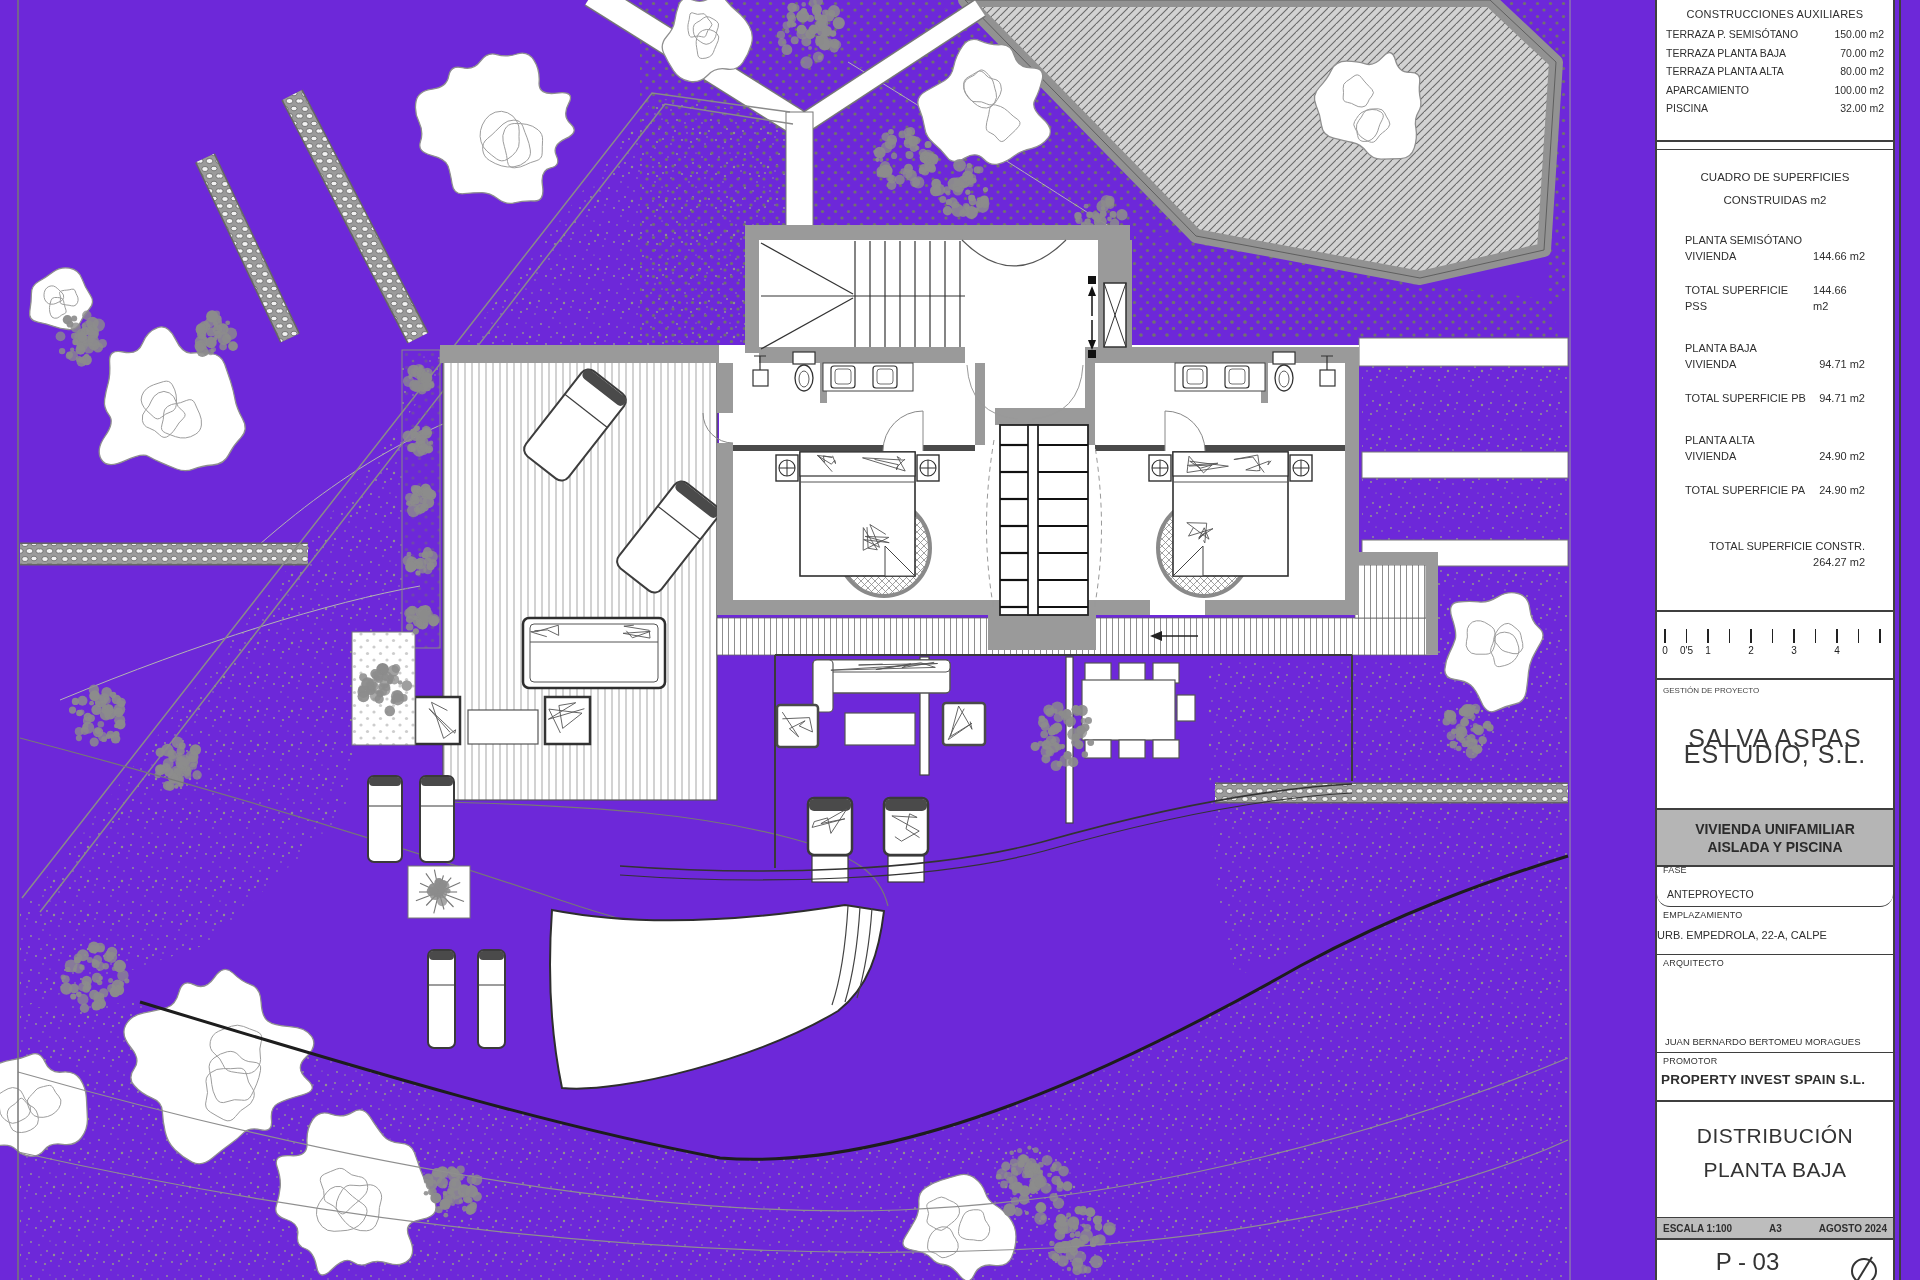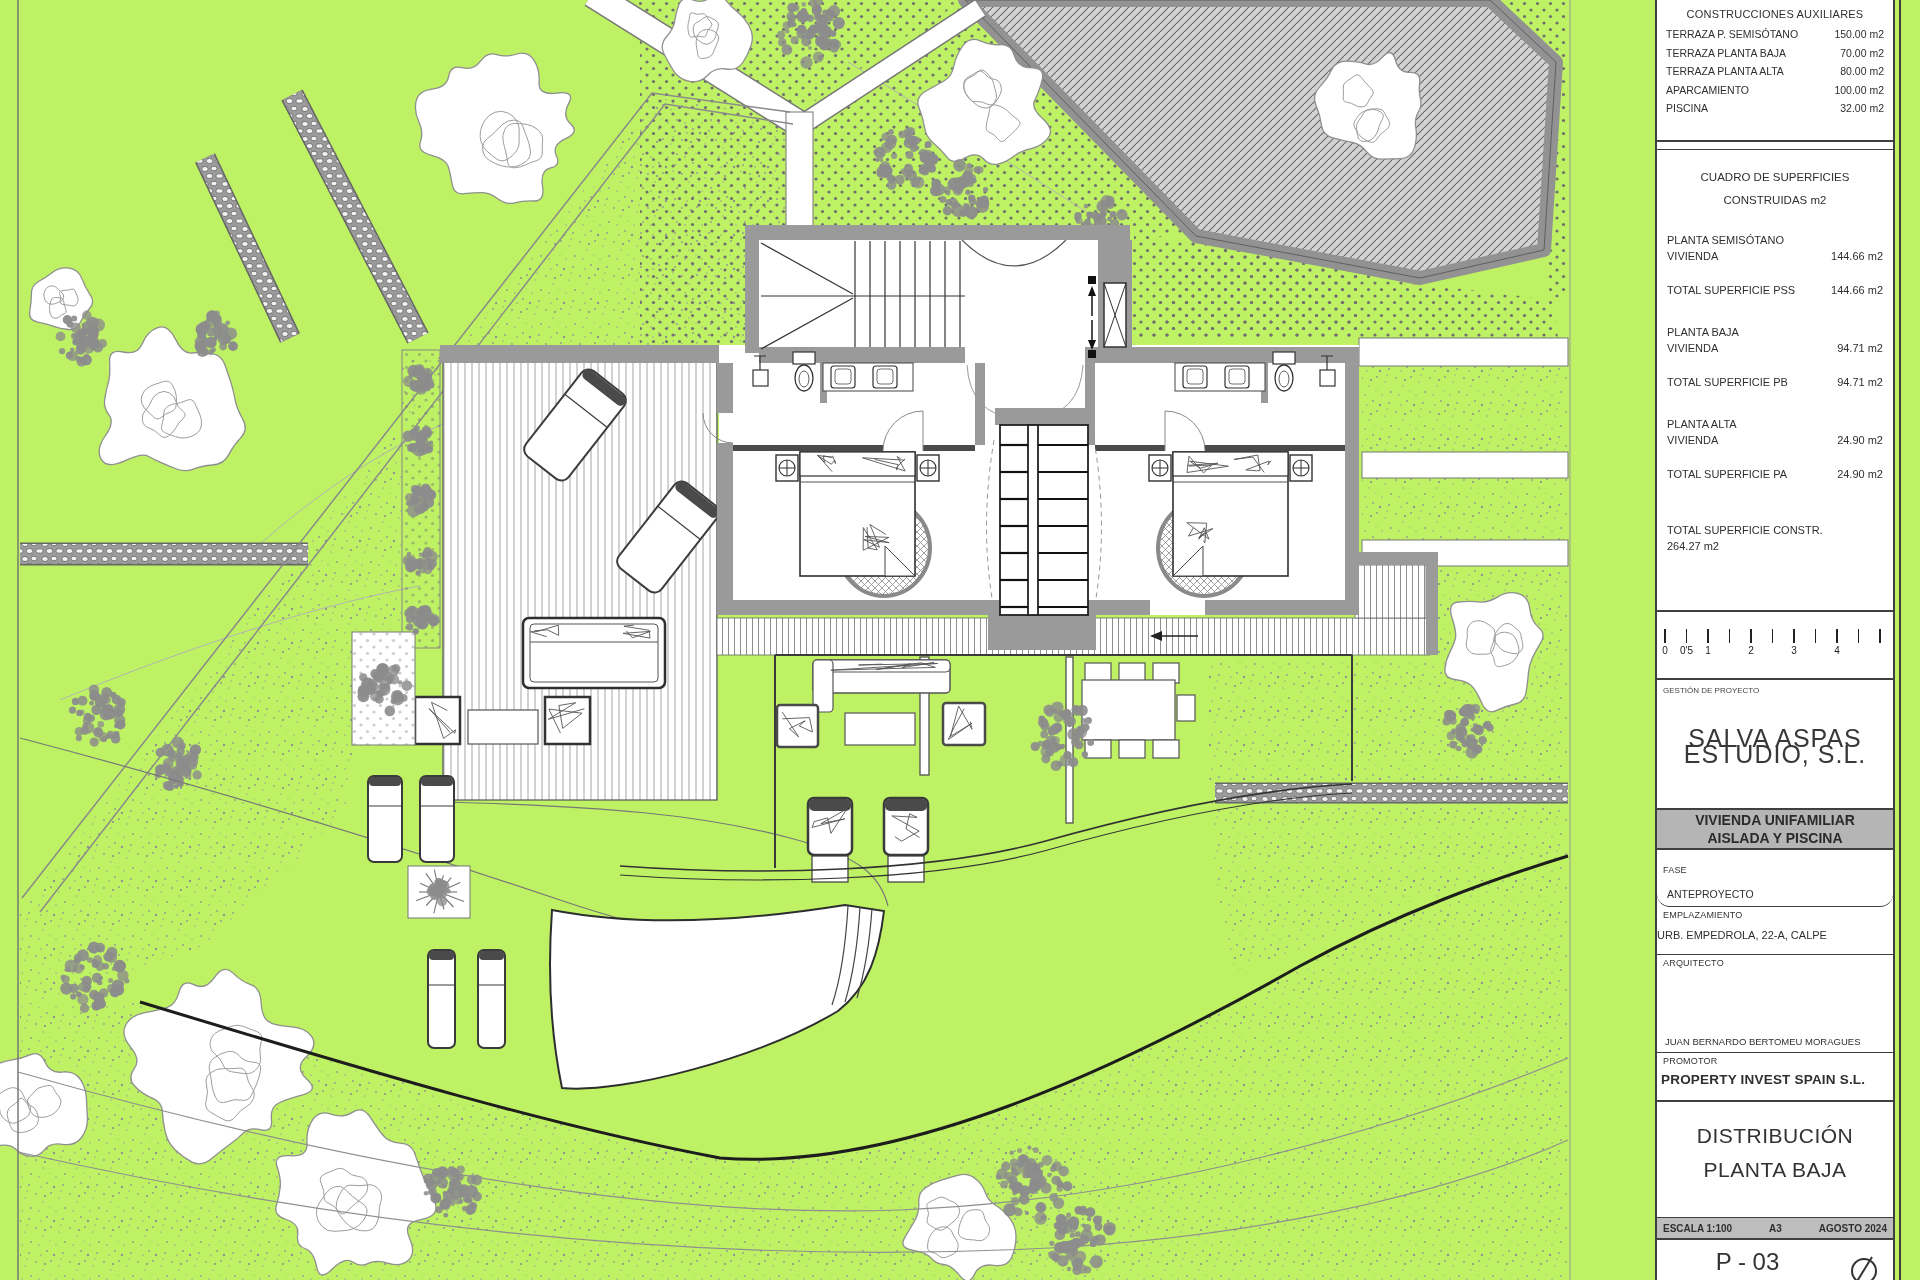--- a/index.html
+++ b/index.html
@@ -1,44 +1,44 @@
 <!DOCTYPE html>
 <html><head>
 <meta charset="utf-8">
 <style>
   html,body{margin:0;padding:0;background:#ffffff;}
   body{width:1920px;height:1280px;overflow:hidden;font-family:"Liberation Sans",sans-serif;color:#2f2f2f;}
-  #sheet{position:relative;width:1920px;height:1280px;background:#bef264;}
+  #sheet{position:relative;width:1920px;height:1280px;background:#6d28d9;}
   #plan-svg{position:absolute;left:0;top:0;}
   
   #titleblock{position:absolute;left:1655px;top:0;width:240px;height:1280px;background:#fff;
     border-left:2px solid #3f3f3f;border-right:2px solid #3f3f3f;box-sizing:border-box;}
   #titleblock .dbl{position:absolute;right:-8px;top:0;width:2px;height:100%;background:#3f3f3f;}
   .tb{position:absolute;left:0;right:0;box-sizing:border-box;overflow:hidden;}
   #tb-aux{top:0;height:142px;border-bottom:2px solid #3f3f3f;}
   #tb-rule2{top:149px;height:0;border-top:1.5px solid #3f3f3f;}
   #tb-surf{top:151px;height:461px;border-bottom:2px solid #3f3f3f;}
   #tb-scale{top:612px;height:68px;border-bottom:2px solid #3f3f3f;}
   #tb-mgmt{top:680px;height:130px;border-bottom:2px solid #3f3f3f;}
-  #tb-proj{top:810px;height:40px;border-bottom:2px solid #3f3f3f;background:#b5b5b5;
+  #tb-proj{top:810px;height:57px;border-bottom:2px solid #3f3f3f;background:#b5b5b5;
     display:flex;flex-direction:column;justify-content:center;text-align:center;}
   #tb-fase{top:862px;height:45px;border-bottom:1.5px solid #3f3f3f;border-radius:13px;}
   #tb-empl{top:907px;height:48px;border-bottom:1.5px solid #3f3f3f;}
   #tb-arq{top:955px;height:98px;border-bottom:1.5px solid #3f3f3f;}
   #tb-prom{top:1053px;height:49px;border-bottom:2px solid #3f3f3f;padding-left:16px;}
   #tb-draw{top:1102px;height:116px;border-bottom:1.5px solid #3f3f3f;}
   #tb-meta{top:1218px;height:22px;background:#bdbdbd;border-bottom:2px solid #3f3f3f;
     display:flex;justify-content:space-between;align-items:center;padding:0 6px;font-size:10px;font-weight:bold;}
   #tb-num{top:1240px;height:40px;}
   .tb-title{font-size:11px;text-align:center;margin-top:8px;letter-spacing:.2px;}
   .arow{display:flex;justify-content:space-between;font-size:10.5px;line-height:18.5px;padding:0 9px;}
   #aux-rows{margin-top:5px;}
   .surf-t{font-size:11.5px;text-align:center;}
   #surf-t1{margin-top:20px;} #surf-t2{margin-top:11px;}
-  .srow{display:flex;justify-content:space-between;font-size:11px;line-height:16px;padding:0 10px;}
+  .srow{display:flex;justify-content:space-between;font-size:11px;line-height:16px;padding:0 28px;align-items:flex-end;}
   .srow.g{margin-top:26px;} .srow.t{margin-top:18px;} .srow.gg{margin-top:40px;flex-direction:column;}
   .tb-label{position:absolute;top:3px;left:6px;font-size:9px;letter-spacing:.2px;color:#333;}
   #mgmt-label{position:absolute;top:6px;left:6px;font-size:8px;color:#444;}
   .mgmt-line{position:absolute;left:0;right:0;text-align:center;font-size:25px;letter-spacing:1px;color:#383838;}
   #mgmt-l1{top:44px;} #mgmt-l2{top:60px;}
   .proj-line{font-size:14px;font-weight:bold;color:#2b2b2b;line-height:18px;}
   #fase-value{position:absolute;left:10px;bottom:6px;font-size:10.5px;}
   #empl-value{position:absolute;left:0;right:0;top:22px;text-align:left;font-size:11px;}
   #arq-value{position:absolute;left:8px;bottom:5px;font-size:9.5px;}
   #prom-value{position:absolute;left:4px;top:19px;font-size:13.5px;font-weight:bold;letter-spacing:.2px;white-space:nowrap;}

